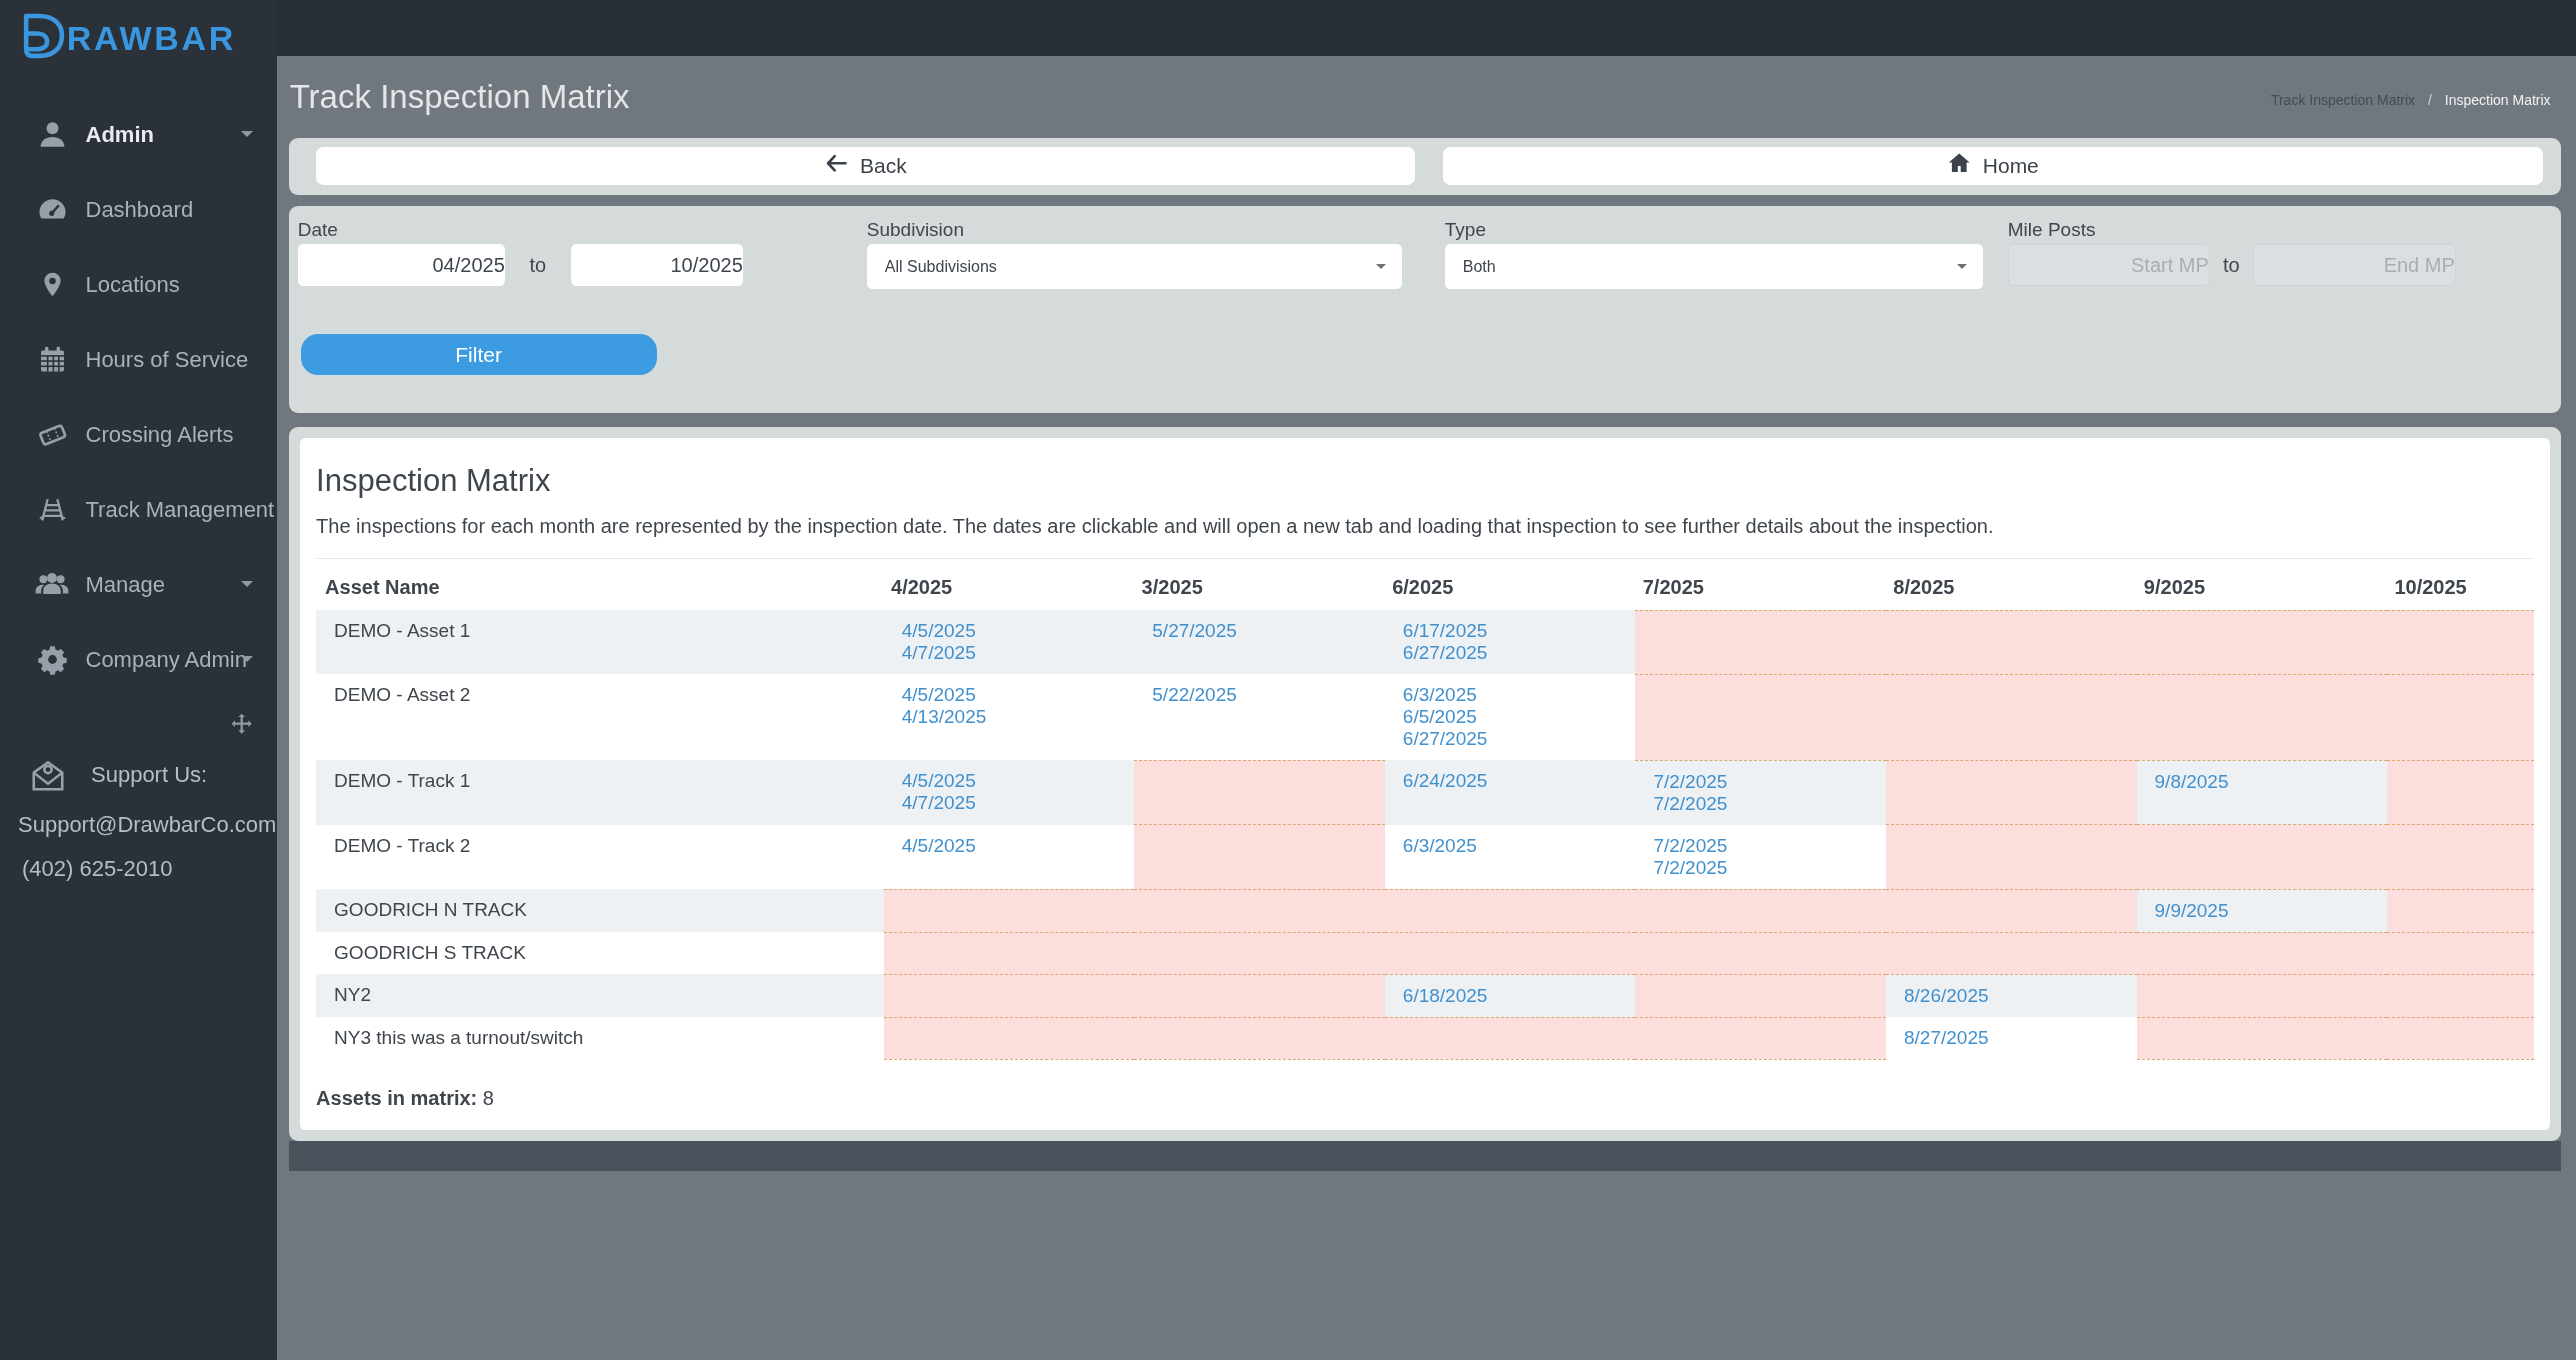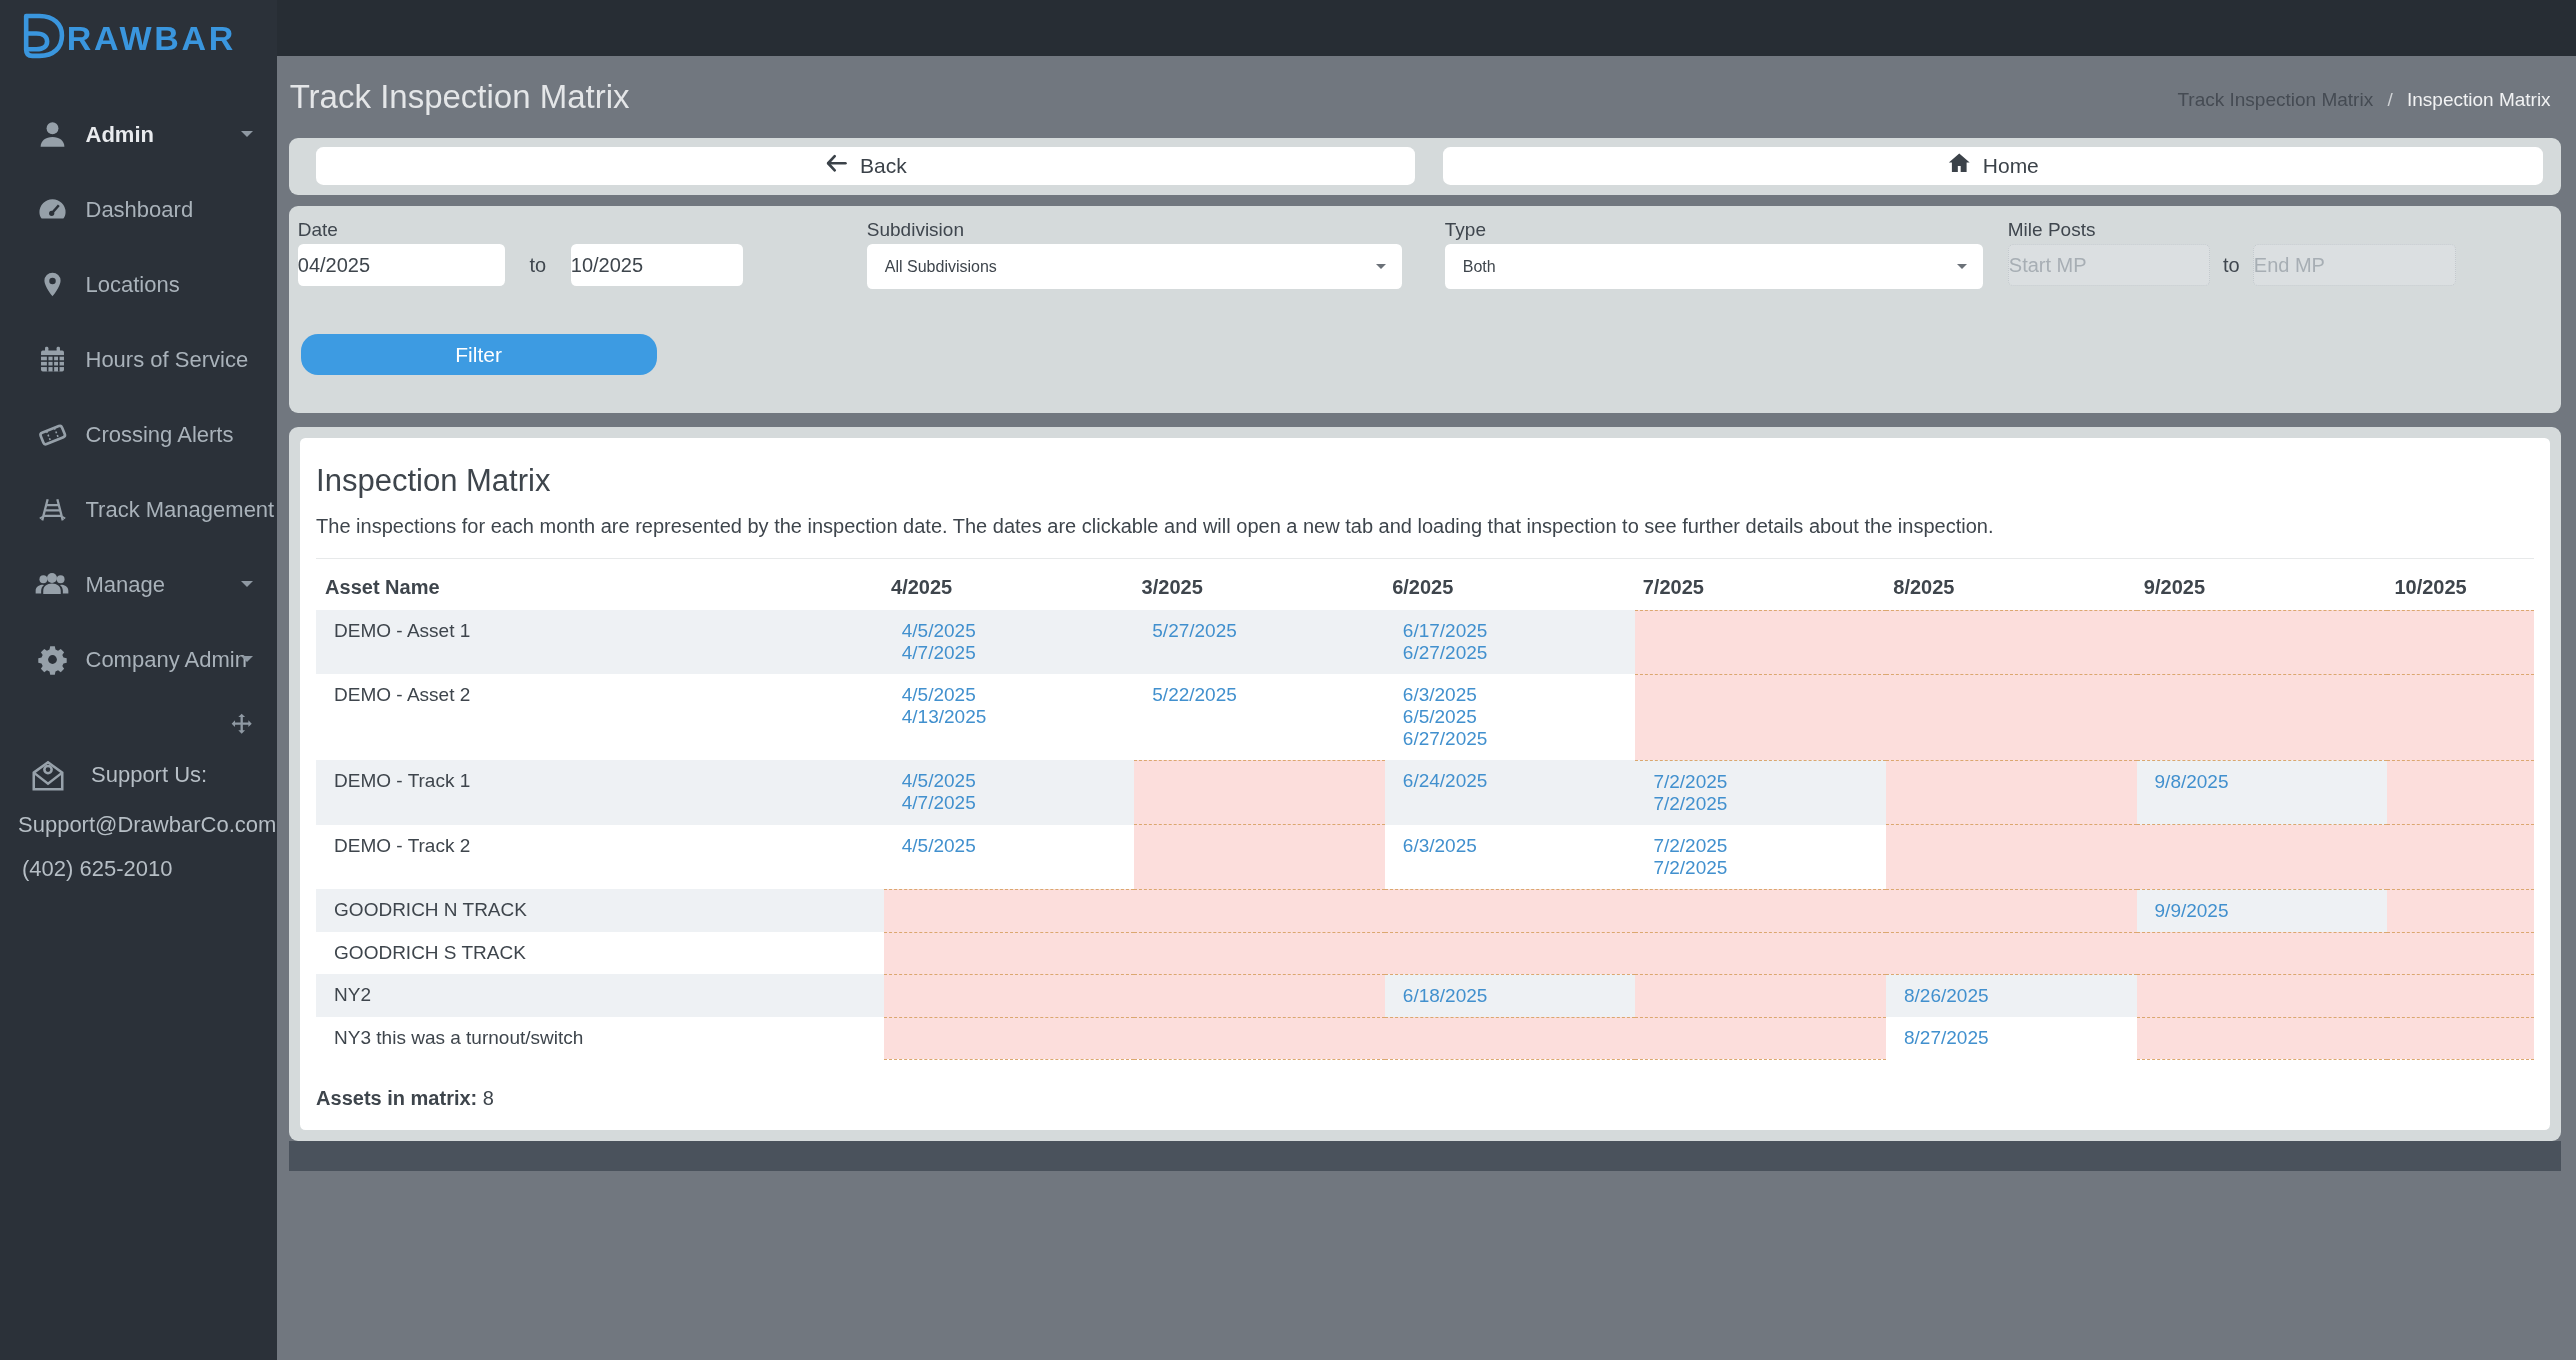--- a/index.html
+++ b/index.html
@@ -22,37 +22,37 @@
   .contact-head { display:flex; align-items:center; padding-left:27px; height:44px; }
   .contact-head .env { width:42px; height:38px; margin-right:22px; }
   .contact-email { padding-left:18px; margin-top:14.5px; }
   .contact-phone { padding-left:22px; margin-top:18px; }
 
   
   .main { position:absolute; left:277px; top:0; width:2299px; height:1331px; background:#71777F; }
   .topbar { height:56px; background:#272D34; }
   .headrow { height:82px; display:flex; justify-content:space-between; align-items:center; padding:0 25.4px 0 12.7px; }
   .page-title { font-size:33px; font-weight:400; color:#E4E6E8; }
-  .breadcrumb { font-size:19px; margin-top:5.4px;margin-left:24px; }
+  .breadcrumb { font-size:14px; margin-top:5.4px;margin-left:24px; }
   .bc-1 { color:#454B53; cursor:pointer; }
   .bc-sep { color:#CFD2D5; margin:0 9px; }
   .bc-2 { color:#F1F2F3; }
 
   .content { margin-left:11.8px; width:2272px; }
   .panel { background:#D5DADB; border-radius:9px; }
   .panel.toolbarp { height:57px; display:flex; gap:28px; padding:9px 18px 0 27px; }
   .btn-white { flex:1; height:38px; background:#FFFFFF; border:none; border-radius:7.3px;
                display:flex; align-items:center; justify-content:center; gap:11px;
                font-size:21px; color:#3B4249; font-family:inherit; cursor:pointer; }
 
   .panel.filterp { height:207px; margin-top:11px; position:relative; }
   .fgroup { position:absolute; top:12.7px; }
   .flabel { font-size:19px; color:#3F464E; display:block; }
   .frow { display:flex; align-items:center; margin-top:3.6px; }
-  .inp { height:42px; background:#fff; border:none; border-radius:5.4px; text-align:left;
+  .inp { height:42px; background:#fff; border:none; border-radius:5.4px; text-align:right;
          font-size:20px; color:#3E454C; font-family:inherit; outline:none; }
   .inp.disabled { background:#DBDFE1; border:1.8px dotted #C3C9CD; color:#A7AEB4; }
   .inp.disabled::placeholder { color:#A7AEB4; }
   .tolab { font-size:20px; color:#3F464E; text-align:center; }
   .select { height:45px; background:#fff; border-radius:5.4px; position:relative; display:flex;
             align-items:center; padding-left:18px; font-size:16px; color:#3E454C; cursor:pointer; }
   .select .sc { position:absolute; right:16.3px; top:50%; margin-top:-2.7px; width:0; height:0;
                 border:5.4px solid transparent; border-top-color:#6B7178; }
   .btn-filter { position:absolute; left:11.8px; top:128px; width:356px; height:41px; background:#3D9BE2;
                 color:#fff; border:none; border-radius:17px; font-size:21px; font-family:inherit; cursor:pointer; }

